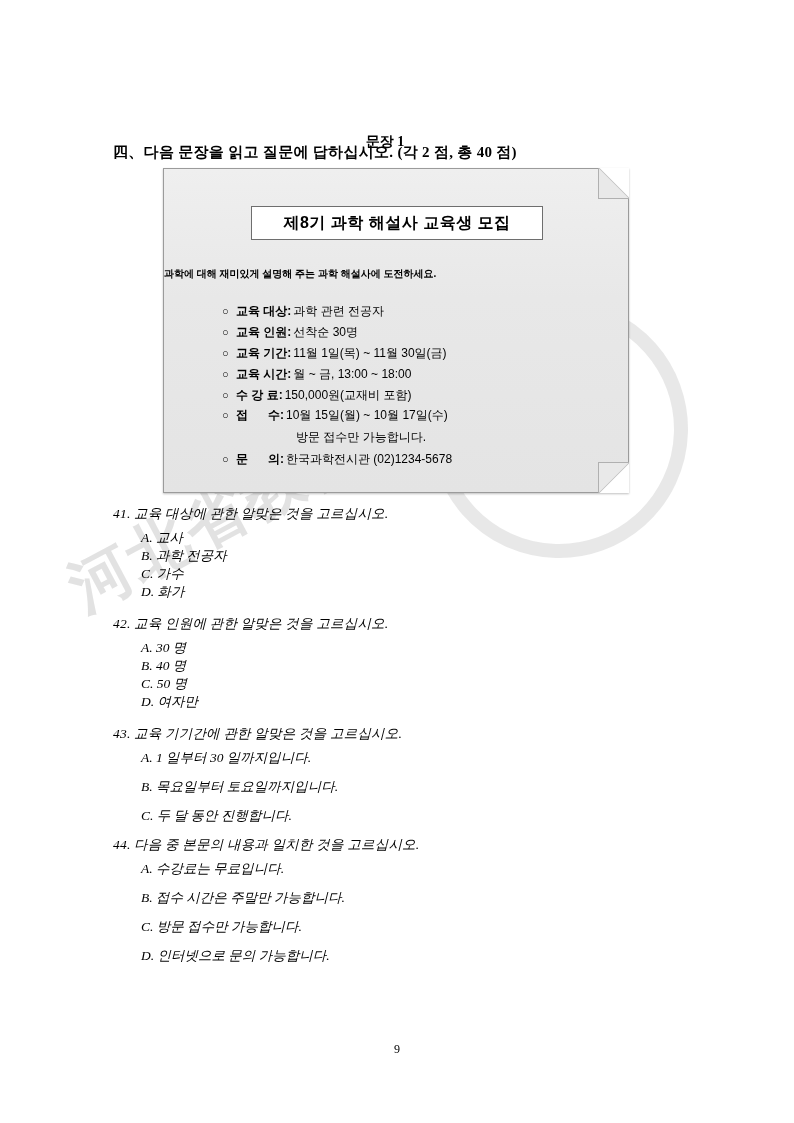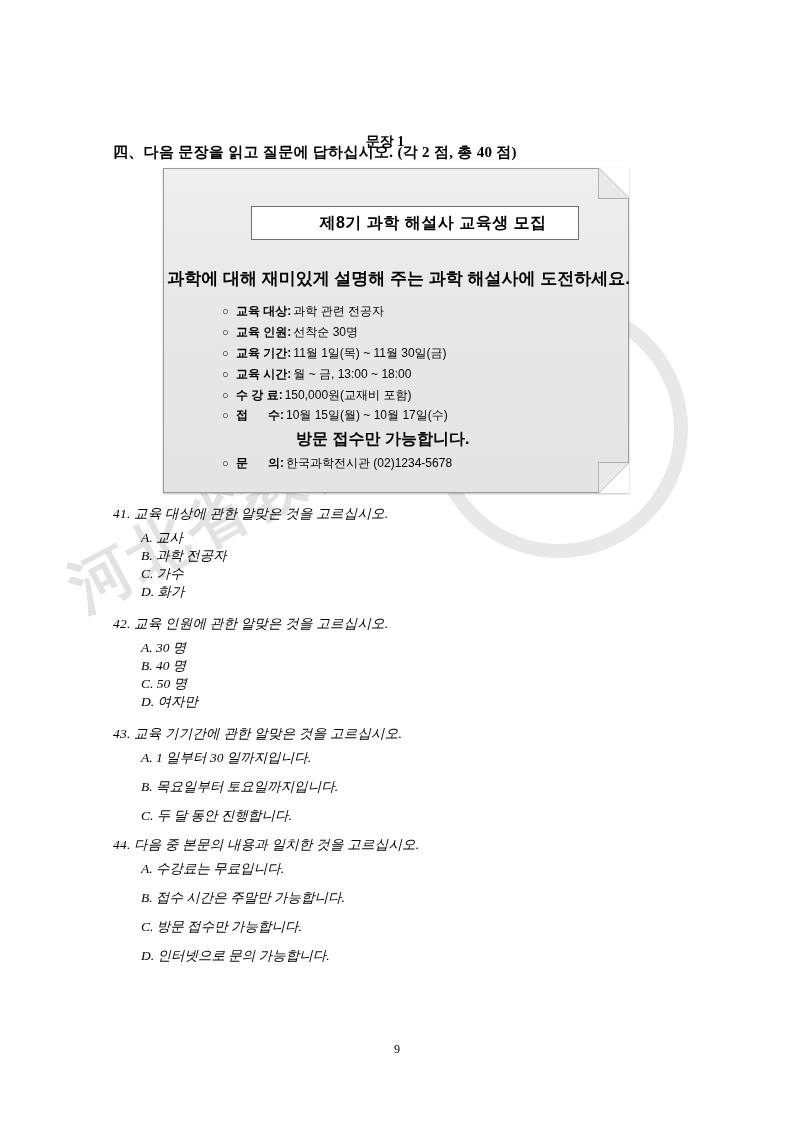--- a/index.html
+++ b/index.html
@@ -115,29 +115,28 @@
     height: 32px;
     background: #ffffff;
     border: 1px solid #6e6e6e;
     display: flex;
     align-items: center;
     justify-content: center;
     font-size: 16px;
     font-weight: bold;
     letter-spacing: 0.5px;
     font-family: "Liberation Sans", sans-serif;
-    padding-left: 36px;
   }
   .poster-lead {
     position: absolute;
     left: 0;
     top: 98px;
     width: 466px;
-    text-align: right;
-    font-size: 17px;
+    text-align: left;
+    font-size: 10px;
     font-weight: bold;
     font-family: "Liberation Sans", sans-serif;
   }
   .poster-items {
     position: absolute;
     left: 58px;
     top: 135px;
     width: 380px;
     font-size: 12px;
     font-family: "Liberation Sans", sans-serif;
@@ -155,22 +154,22 @@
   }
   .p-label {
     font-weight: bold;
     white-space: pre;
   }
   .p-value {
     margin-left: 2px;
   }
   .p-sub {
     margin: 2px 0 6px 74px;
-    font-size: 16px;
-    font-weight: bold;
+    font-size: 12px;
+    font-weight: normal;
     font-family: "Liberation Sans", sans-serif;
   }
 
   
   .questions {
     position: absolute;
     left: 113px;
     top: 505px;
     width: 600px;
   }

